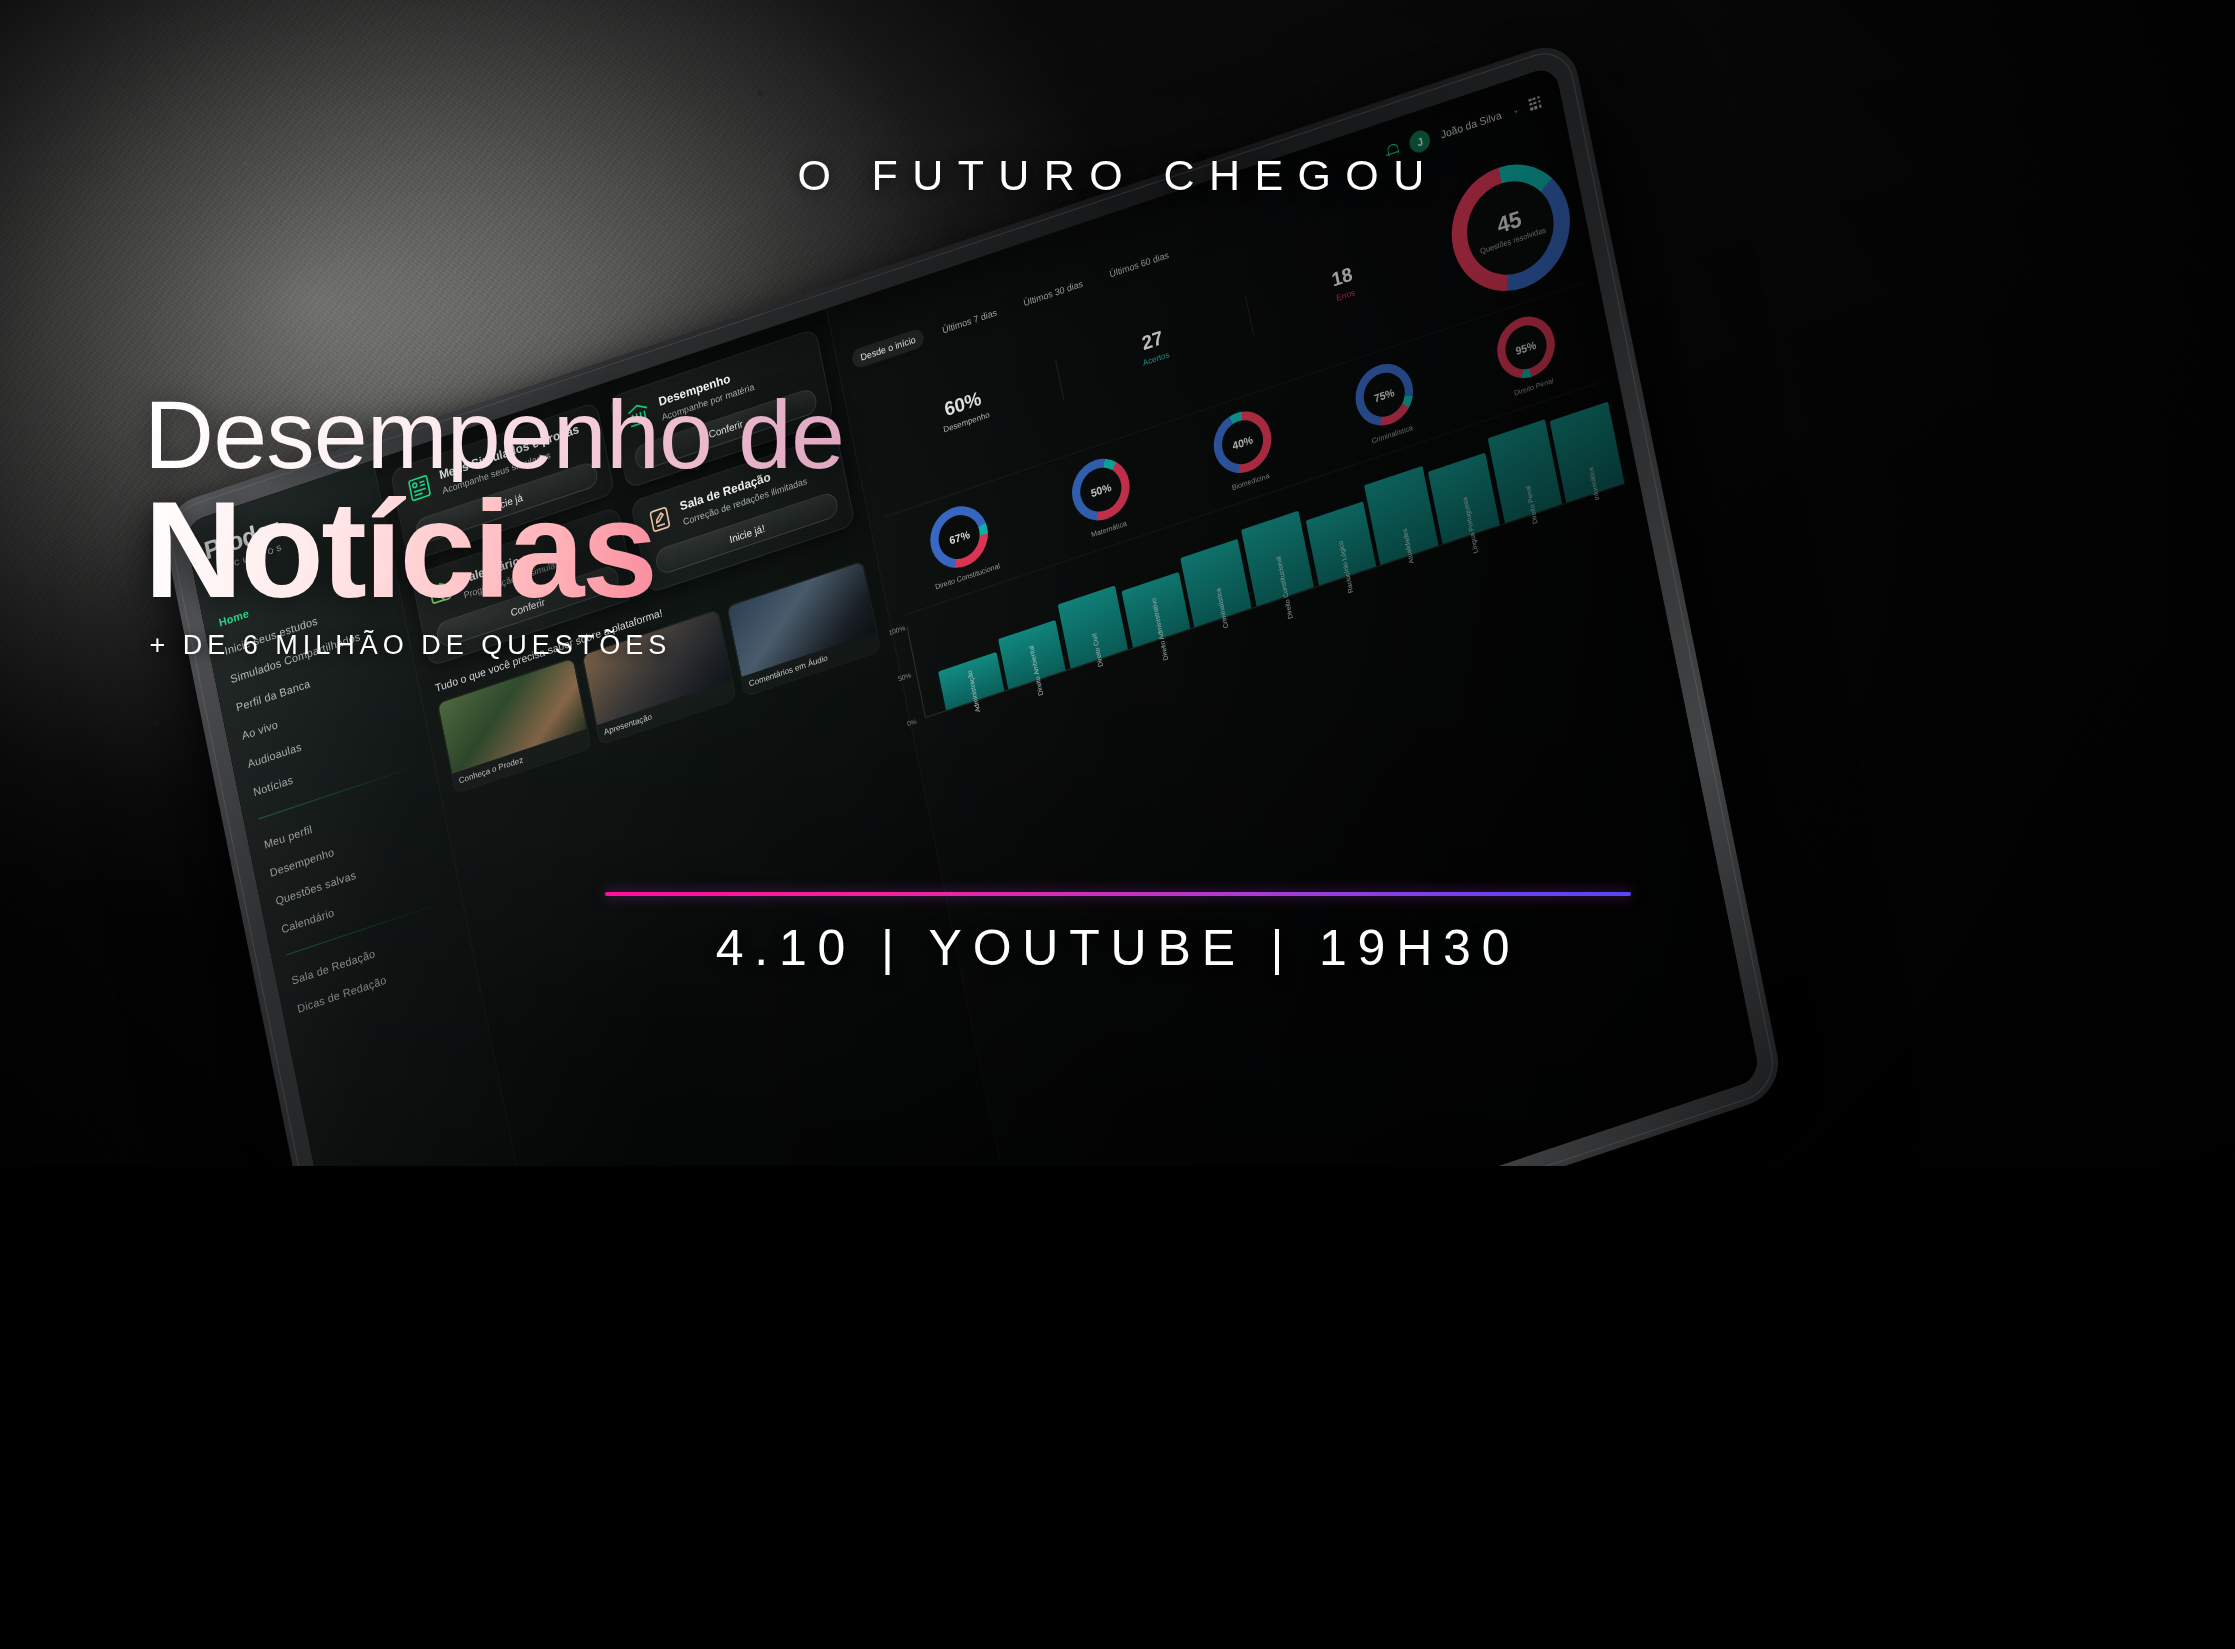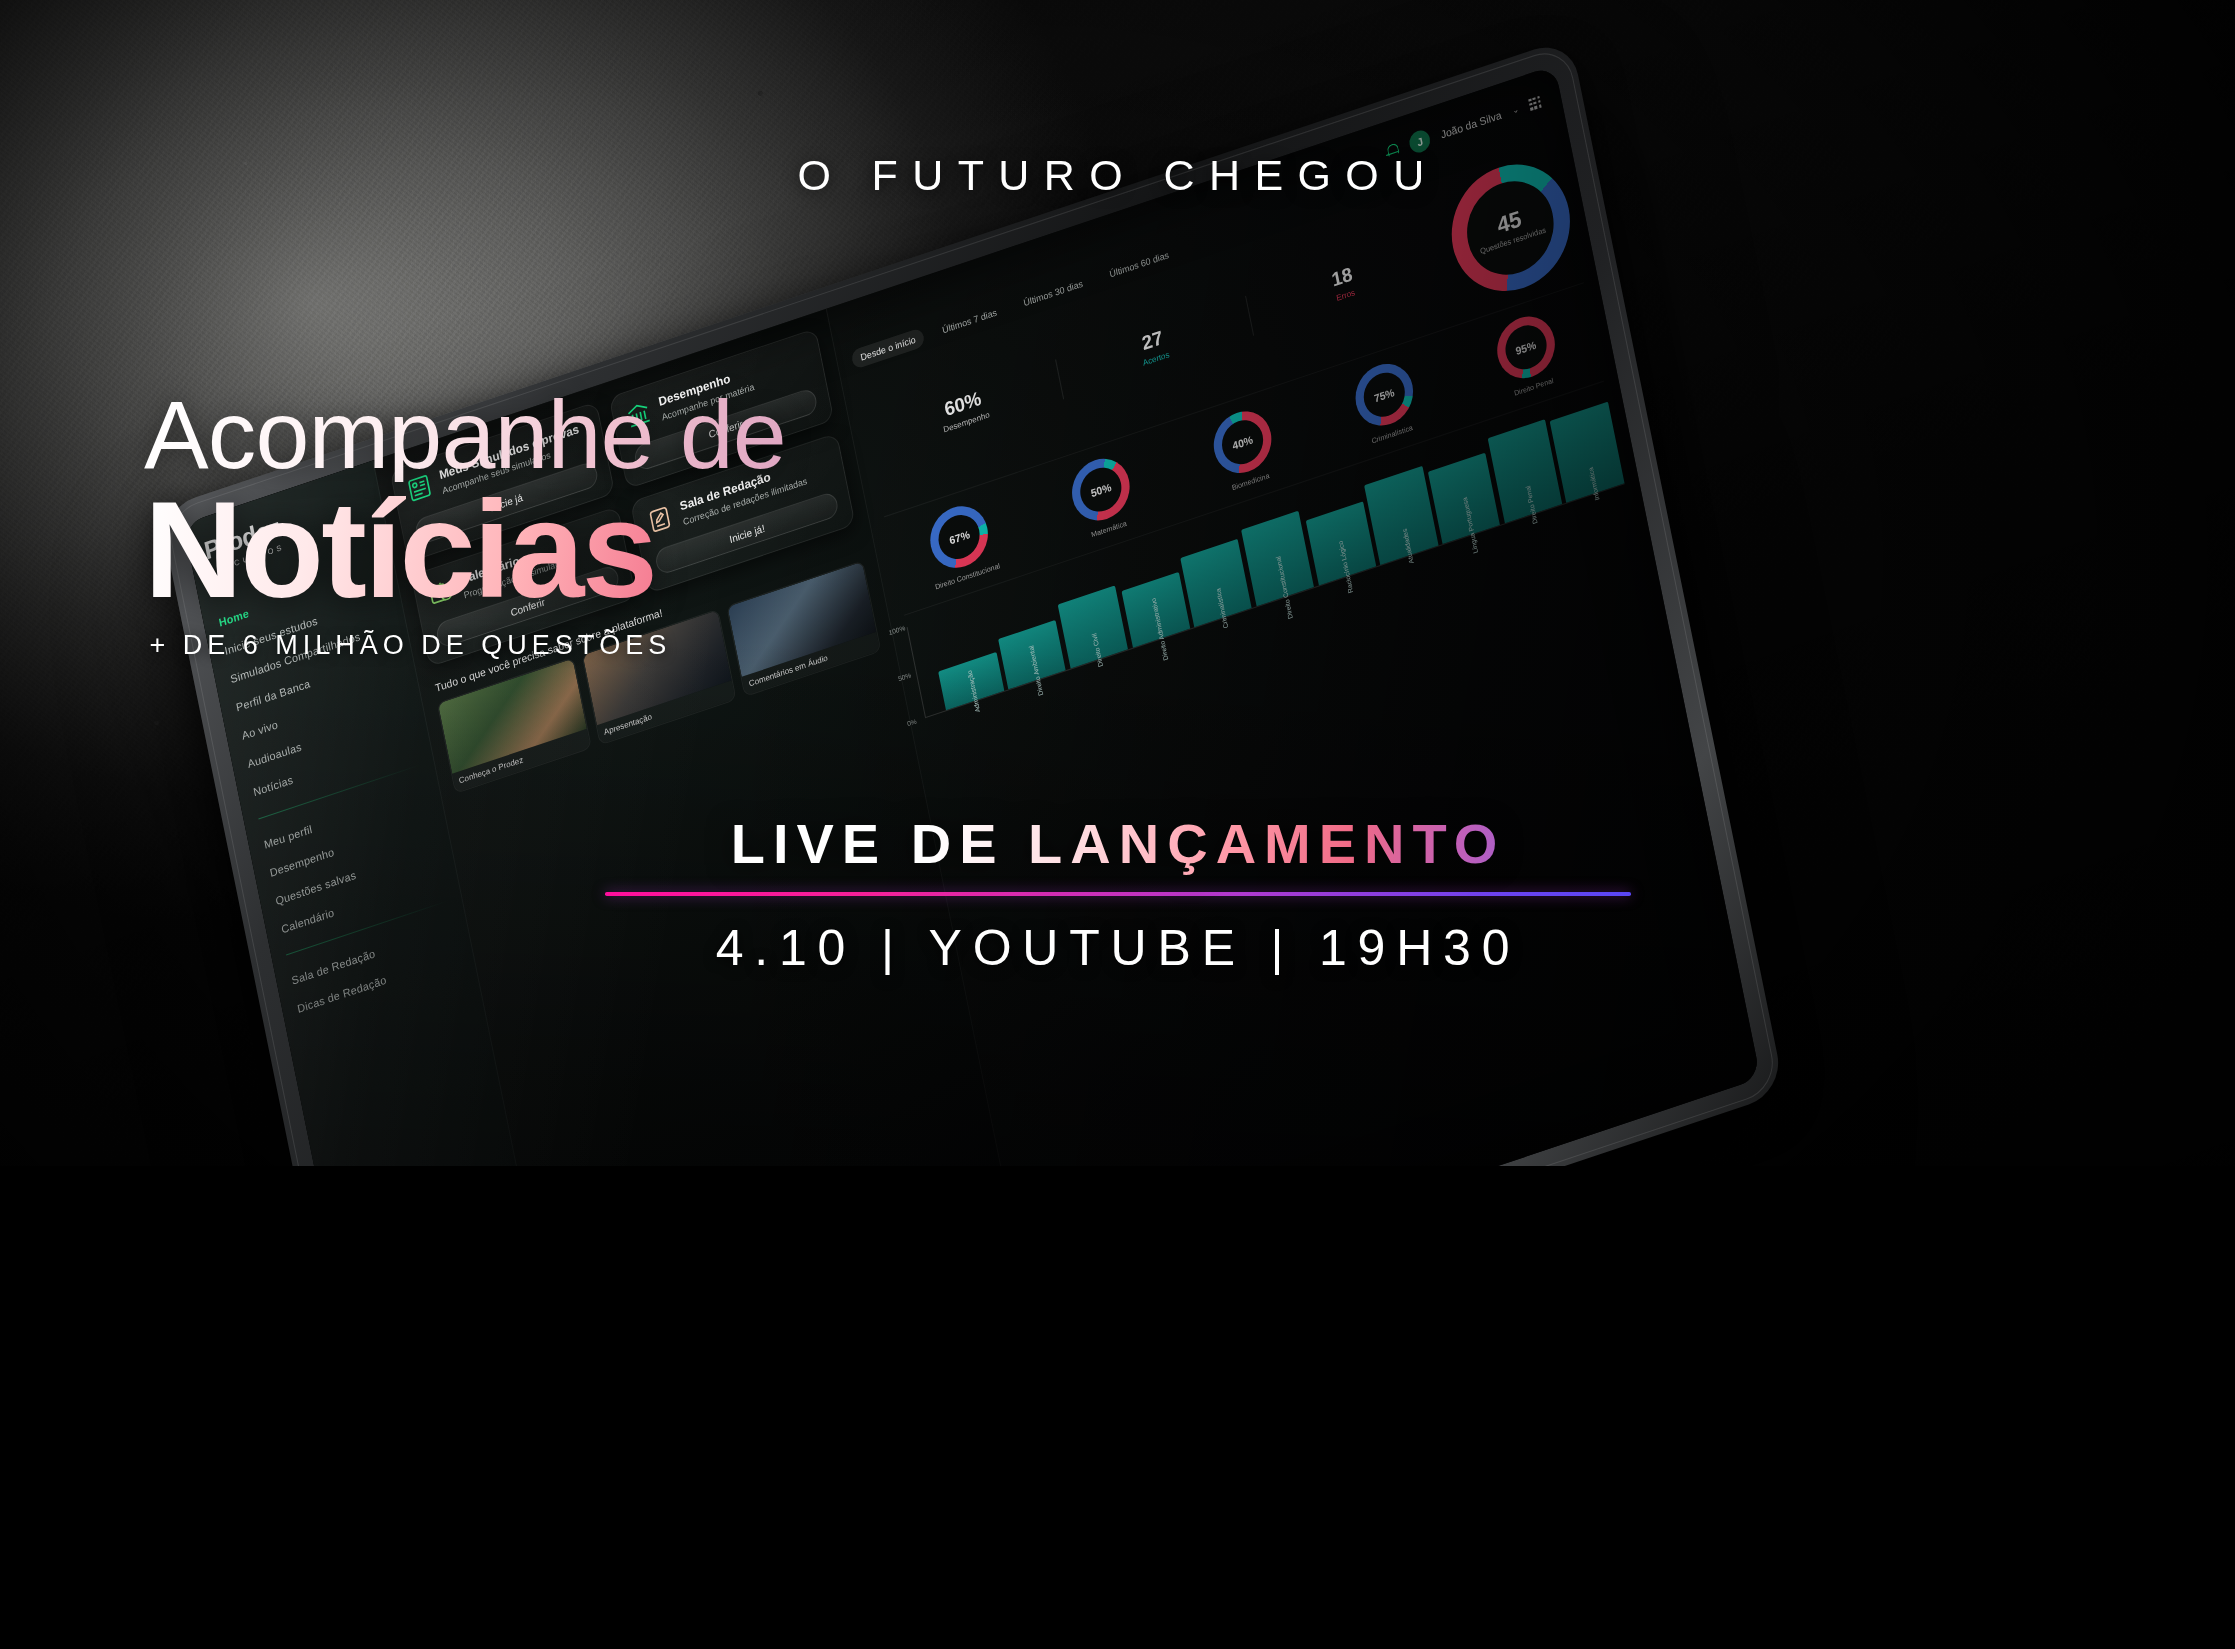--- a/index.html
+++ b/index.html
@@ -455,25 +455,24 @@
 
         <div class="screen-shadowdiag"></div>
         <div class="screen-gloss"></div>
       </div>
     </div>
   </div>
 
   <div class="ov" id="kicker">O FUTURO CHEGOU</div>
 
   <div class="ov" id="title-wrap">
-    <div id="title1">Acompanhe de</div>
+    <div id="title1">Desempenho de</div>
     <div id="title2">Notícias</div>
     <div id="subtitle">+ DE 6 MILHÃO DE QUESTÕES</div>
   </div>
 
   <div class="ov" id="live-wrap">
-    <div id="live">LIVE DE LANÇAMENTO</div>
     <div id="divider"></div>
     <div id="datetime">4.10  |  YOUTUBE  |  19H30</div>
   </div>
 
 </div>
 
 
 </body></html>

